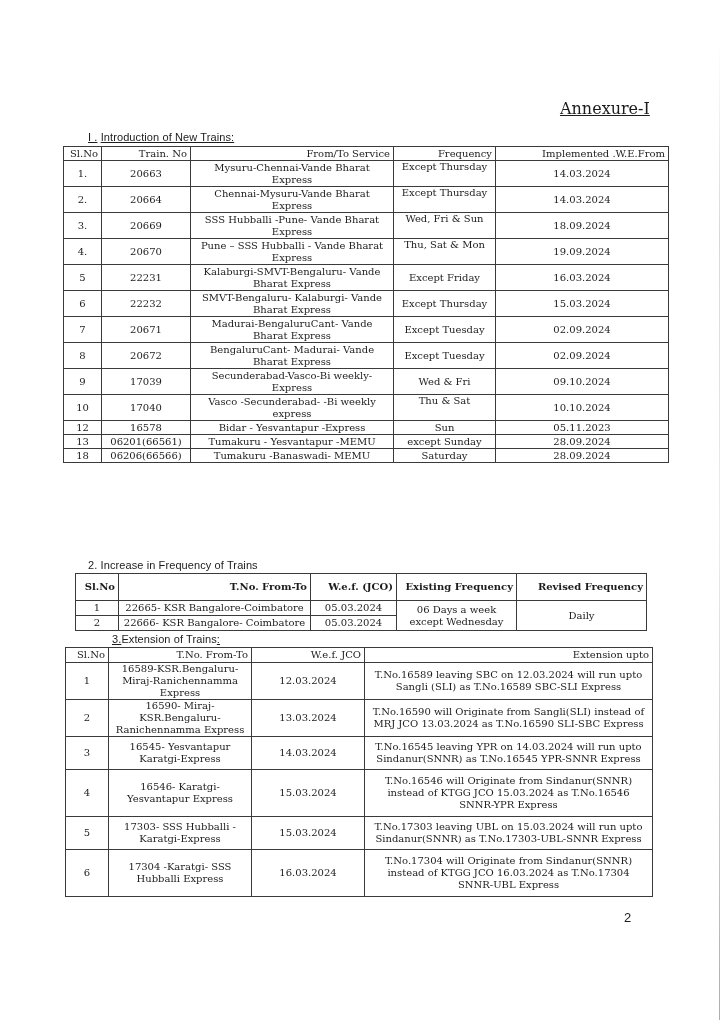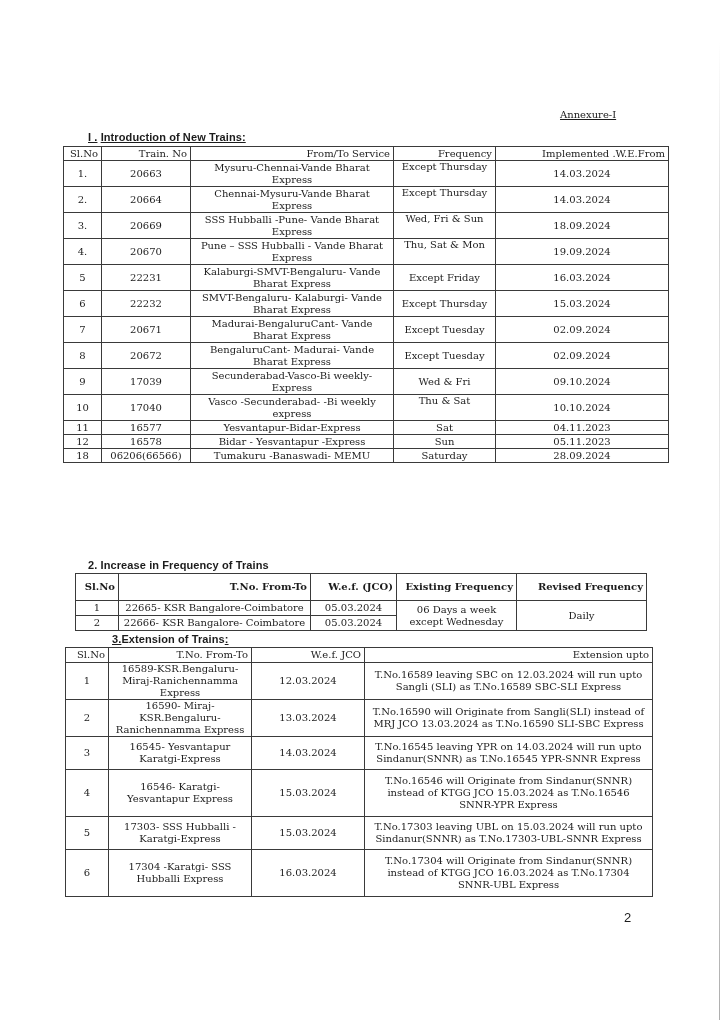--- a/index.html
+++ b/index.html
@@ -1,22 +1,22 @@
 <!DOCTYPE html>
 <html><head>
 <meta charset="utf-8">
 <style>
   html, body { margin:0; padding:0; background:#ffffff; }
   body { width:723px; height:1023px; position:relative; overflow:hidden;
          font-family:"DejaVu Serif","Liberation Serif",serif; color:#1c1c1c; }
   .scanline { position:absolute; left:719px; top:40px; width:1px; height:980px;
               background:linear-gradient(#fff,#bdbdbd 20%,#e0e0e0 50%,#9a9a9a 85%,#777); opacity:.6; }
-  .annex { position:absolute; left:560px; top:109px; font-size:10px; text-decoration:underline; }
+  .annex { position:absolute; left:560px; top:99px; font-size:16px; text-decoration:underline; }
   .sec-title { position:absolute; font-family:"Liberation Sans","DejaVu Sans",sans-serif;
-               font-weight:bold; font-size:11px; letter-spacing:.1px; }
+               font-weight:normal; font-size:11px; letter-spacing:.1px; }
   .u { text-decoration:underline; }
   table { position:absolute; border-collapse:collapse; table-layout:fixed; }
   td, th { border:1px solid #3a3a3a; font-size:10px; line-height:12px; padding:0 3px;
            font-weight:normal; vertical-align:middle; }
   th { text-align:right; }
   .c { text-align:center; }
   .l { text-align:center; }
   #t1 { left:63px; top:146px; width:605px; }
   #t1 th { height:13px; }
   #t1 tr.tall td { height:25px; }
@@ -126,32 +126,32 @@
         <td class="c">09.10.2024</td>
       </tr>
       <tr class="tall">
         <td class="c">10</td>
         <td class="c">17040</td>
         <td class="l">Vasco -Secunderabad- -Bi weekly express</td>
         <td class="c freq-top">Thu &amp; Sat</td>
         <td class="c">10.10.2024</td>
       </tr>
       <tr class="short">
-        <td class="c">11</td>
-        <td class="c">16577</td>
-        <td class="l">Yesvantapur-Bidar-Express</td>
-        <td class="c">Sat</td>
-        <td class="c">04.11.2023</td>
-      </tr>
-      <tr class="short">
         <td class="c">12</td>
         <td class="c">16578</td>
         <td class="l">Bidar - Yesvantapur -Express</td>
         <td class="c">Sun</td>
         <td class="c">05.11.2023</td>
+      </tr>
+      <tr class="short">
+        <td class="c">13</td>
+        <td class="c">06201(66561)</td>
+        <td class="l">Tumakuru - Yesvantapur -MEMU</td>
+        <td class="c">except Sunday</td>
+        <td class="c">28.09.2024</td>
       </tr>
       <tr class="short">
         <td class="c">18</td>
         <td class="c">06206(66566)</td>
         <td class="l">Tumakuru -Banaswadi- MEMU</td>
         <td class="c">Saturday</td>
         <td class="c">28.09.2024</td>
       </tr>
     </tbody>
 </table>

